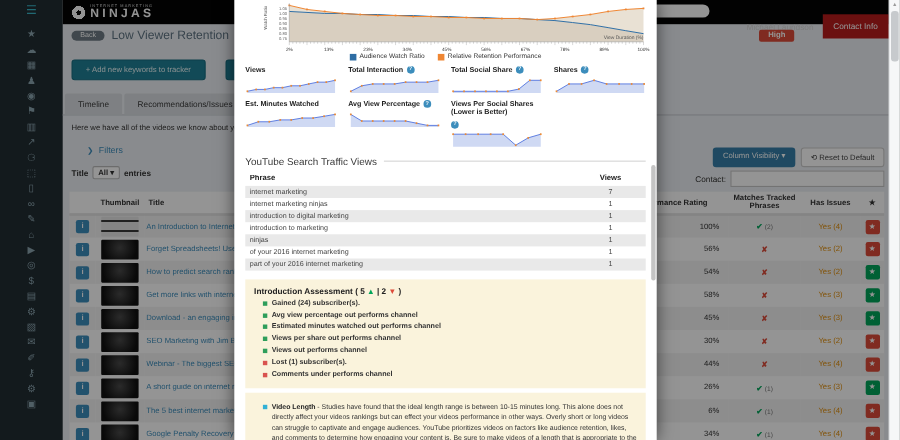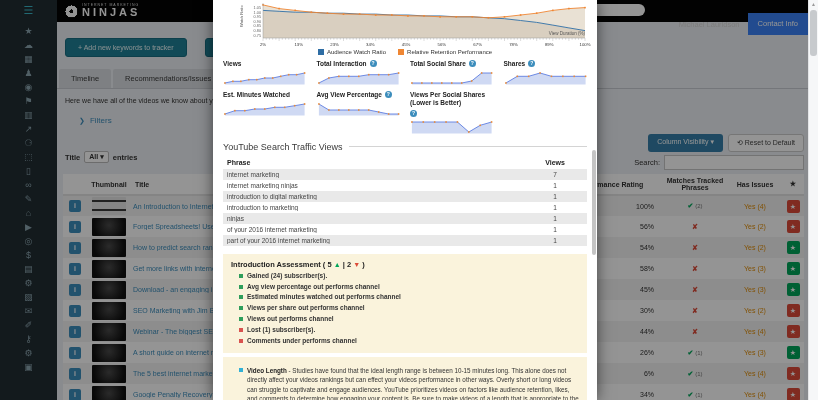--- a/index.html
+++ b/index.html
@@ -13,21 +13,21 @@
 
   
   #topbar { position:absolute; left:57px; top:0; width:751px; height:22px; background:#050505; z-index:1; display:flex; align-items:center; }
   .logo-mark { width:13px; height:13px; border-radius:50%; margin-left:8px; background:radial-gradient(circle,#111 0 2px,#fff 2px 6px,#111 6px); flex:0 0 auto; }
   .brand-stack { margin-left:4px; color:#fff; line-height:1; }
   .brand-top { font-size:3.5px; letter-spacing:1px; color:#ddd; }
   .brand-main { font-size:11px; font-weight:bold; letter-spacing:3px; }
   .header-pill { position:absolute; left:253px; top:4px; width:335px; height:12px; background:#fff; border-radius:6px; }
   .topbar-right { position:absolute; right:0; top:13px; height:22px; display:flex; align-items:center; }
   .user-name { color:#d6d6d6; font-size:7.5px; margin-right:8px; }
-  .contact-btn { height:22px; padding:0 10px; background:#3b82f6; color:#fff; font-size:7.5px; line-height:22px; cursor:pointer; }
+  .contact-btn { height:22px; padding:0 10px; background:#b91c1c; color:#fff; font-size:7.5px; line-height:22px; cursor:pointer; }
 
   
   #content { position:absolute; left:57px; top:22px; width:751px; height:378px; z-index:1; }
   .heading-row { display:flex; align-items:center; gap:6px; padding:4px 0 0 8px; }
   .back-badge { background:#6e7b85; color:#fff; font-size:6.5px; padding:1px 8px; border-radius:8px; cursor:pointer; }
   .page-title { font-size:11px; color:#5f7484; font-weight:normal; }
   .spacer { flex:1; }
   .severity-badge { background:#dd4b39; color:#fff; font-size:7px; font-weight:bold; padding:2px 8px; border-radius:2px; margin-right:86px; }
   .buttons-row { margin:16px 0 0 8px; display:flex; gap:18px; }
   .teal-btn { background:#1f8096; border:1px solid #176d82; color:#eaf6f8; font-size:7px; padding:5px 12px; border-radius:3px; cursor:pointer; }
@@ -154,20 +154,26 @@
     <div class="brand-main">NINJAS</div>
   </div>
   <div class="header-pill"></div>
   <div class="topbar-right">
     <span class="user-name">Michael Lauridson</span>
     <span class="contact-btn">Contact Info</span>
   </div>
 </div>
 
 <div id="content">
+  <div class="heading-row">
+    <span class="back-badge">Back</span>
+    <span class="page-title">Low Viewer Retention</span>
+    <span class="spacer"></span>
+    <span class="severity-badge">High</span>
+  </div>
 
   <div class="buttons-row">
     <button class="teal-btn">+ Add new keywords to tracker</button>
     <button class="teal-btn">+ Add new videos to tracker</button>
   </div>
 
   <div class="tabs-row" id="tabs">
       <div class="tab">
         <span>Timeline</span>
       </div>
@@ -184,21 +190,21 @@
   <div class="filters-link">
     <span class="chev">❯</span><span>Filters</span>
   </div>
 
   <div class="controls-row">
     <span class="cv-btn"><span>Column Visibility</span> ▾</span>
     <span class="reset-btn">⟲ Reset to Default</span>
   </div>
 
   <div class="search-row">
-    <span>Search:</span>
+    <span>Contact:</span>
     <input class="search-input" style="">
   </div>
 
   <div class="show-row">
     <span>Title</span>
     <span class="show-select"><span>All</span> ▾</span>
     <span>entries</span>
   </div>
 
   <div id="video-table-wrap">

